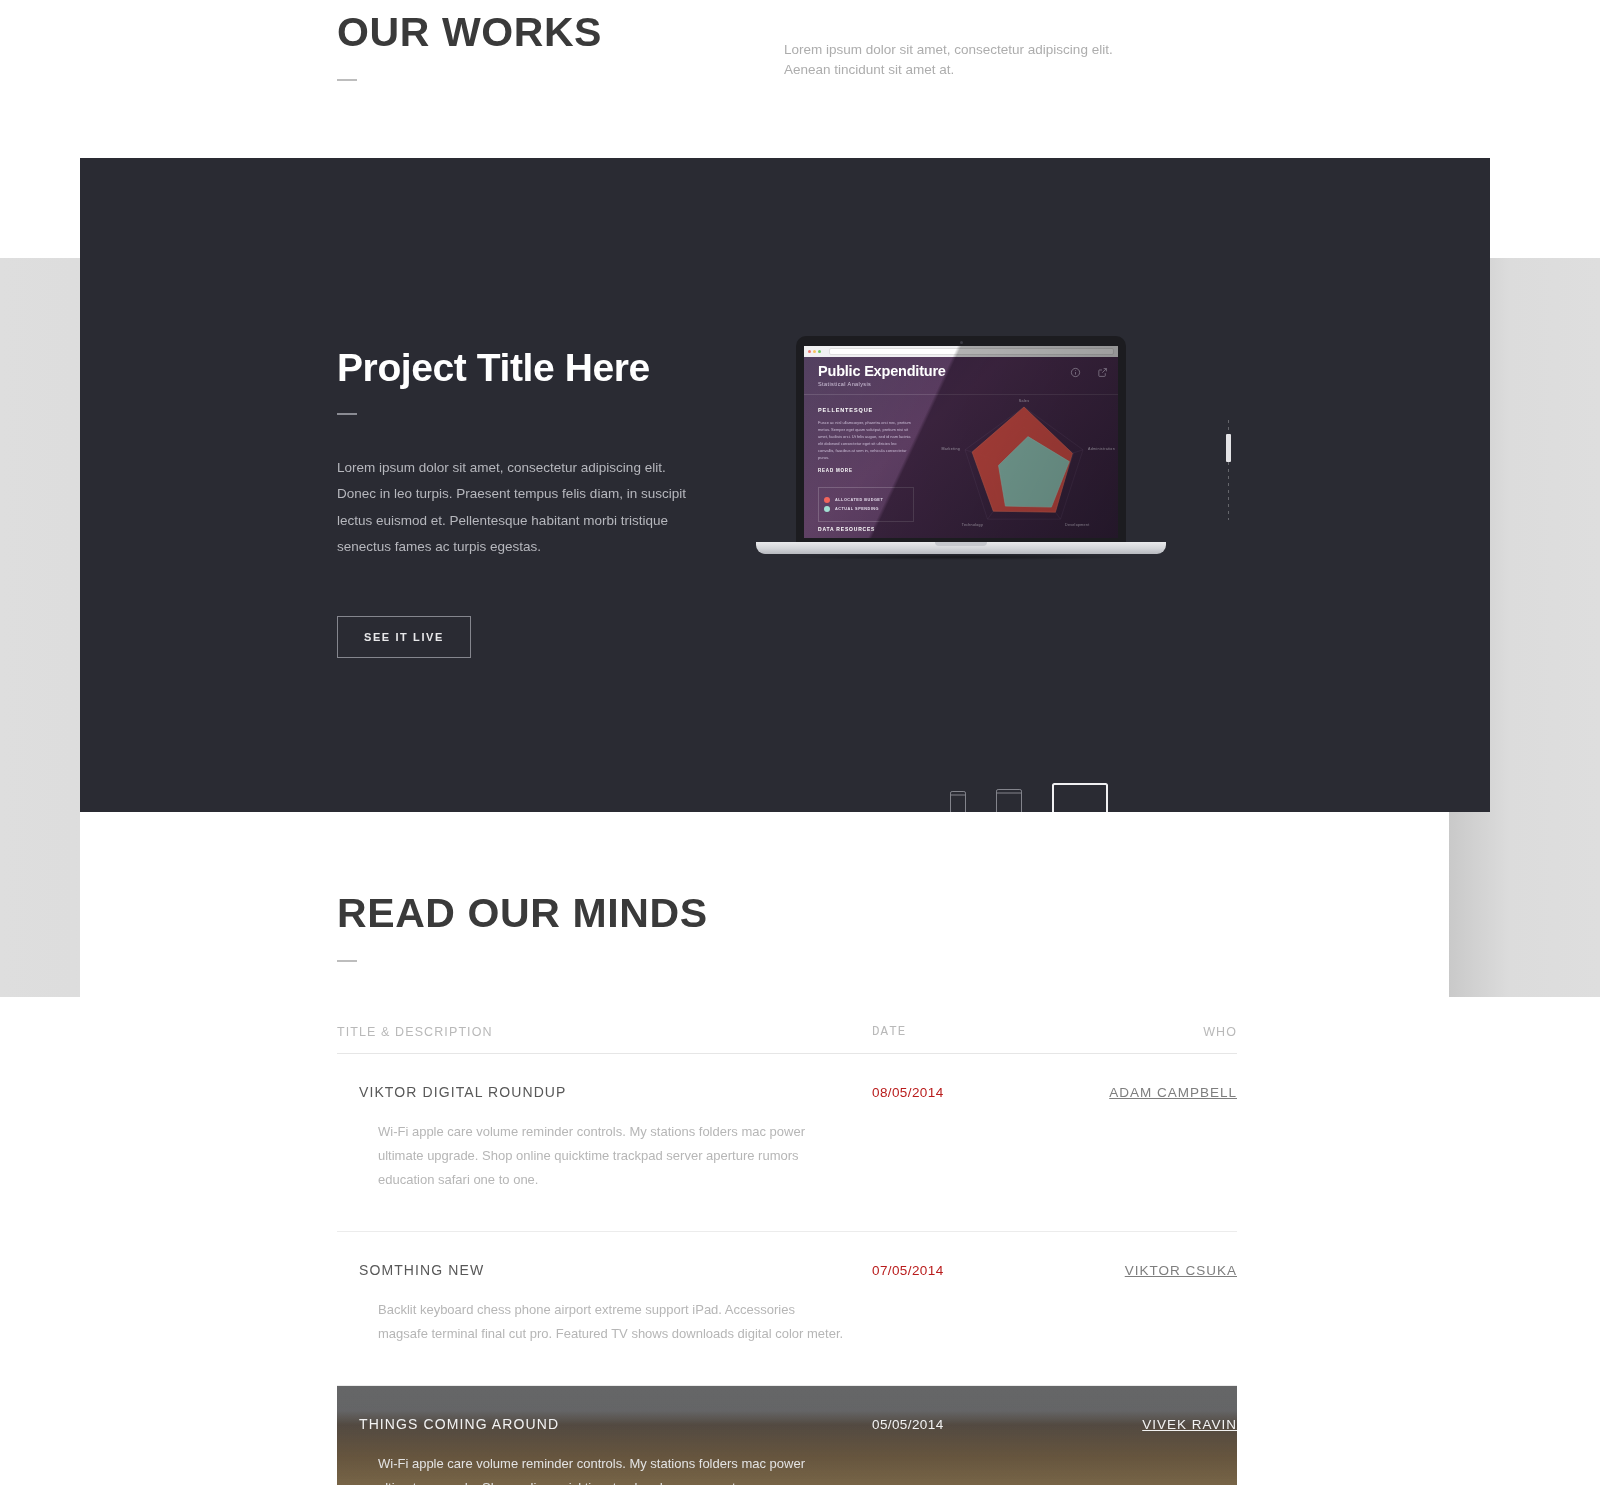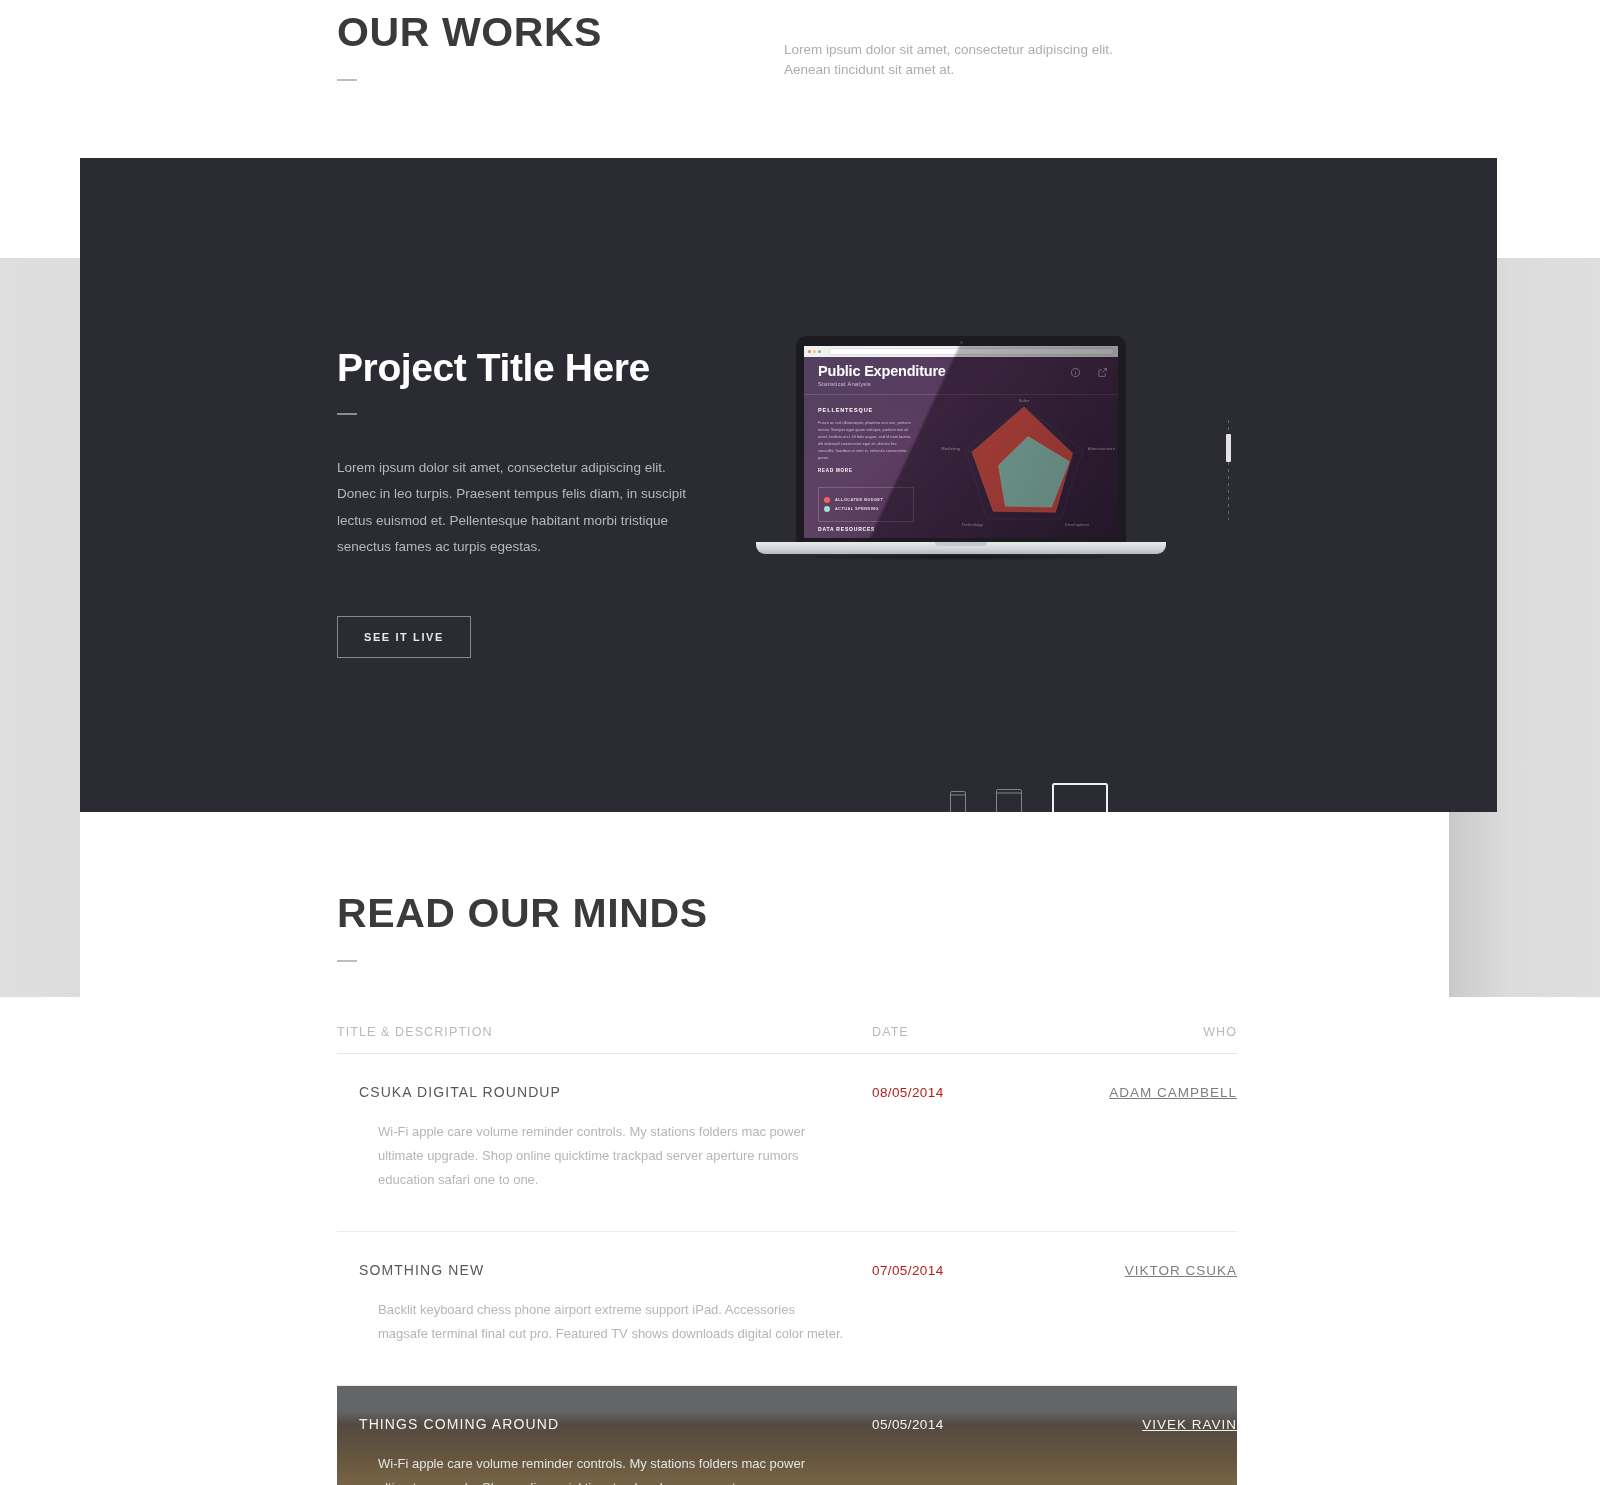--- a/index.html
+++ b/index.html
@@ -75,21 +75,20 @@
 
   
   .dark-section {
     position: absolute;
     left: 0;
     top: 158px;
     width: 1410px;
     height: 654px;
     background: #2a2b33;
     overflow: hidden;
-    padding-left: 7px;
   }
   .proj-copy {
     position: absolute;
     left: 257px;
     top: 190px;
     width: 360px;
   }
   .proj-title {
     font-size: 39px;
     font-weight: bold;
@@ -325,21 +324,21 @@
     display: flex;
     padding-bottom: 14px;
     border-bottom: 1px solid #e6e6e6;
   }
   .blog-head span {
     font-size: 12.5px;
     letter-spacing: 1.1px;
     color: #b9b9b9;
   }
   .c-title { width: 535px; }
-  .c-date  { width: 210px; }
+  .c-date  { width: 210px; font-family: Liberation Mono, monospace; }
   .c-who   { width: 155px; text-align: right; }
 
   .blog-row {
     position: relative;
     padding: 30px 0 26px 22px;
     border-bottom: 1px solid #ececec;
   }
   .blog-row:last-child { border-bottom: none; }
   .row-top { display: flex; align-items: baseline; }
   .row-title {
@@ -549,21 +548,21 @@
   <div class="blog">
     <div class="blog-head">
       <span class="c-title">TITLE &amp; DESCRIPTION</span>
       <span class="c-date">DATE</span>
       <span class="c-who">WHO</span>
     </div>
 
     <div class="blog-row">
       <div class="featured-inner">
         <div class="row-top">
-          <span class="row-title">CSUKA DIGITAL ROUNDUP</span>
+          <span class="row-title">VIKTOR DIGITAL ROUNDUP</span>
           <span class="row-date">08/05/2014</span>
           <span class="row-who">ADAM CAMPBELL</span>
         </div>
         <p class="row-desc">Wi-Fi apple care volume reminder controls. My stations folders mac power ultimate upgrade. Shop online quicktime trackpad server aperture rumors education safari one to one.</p>
       </div>
     </div>
 
     <div class="blog-row">
       <div class="featured-inner">
         <div class="row-top">

